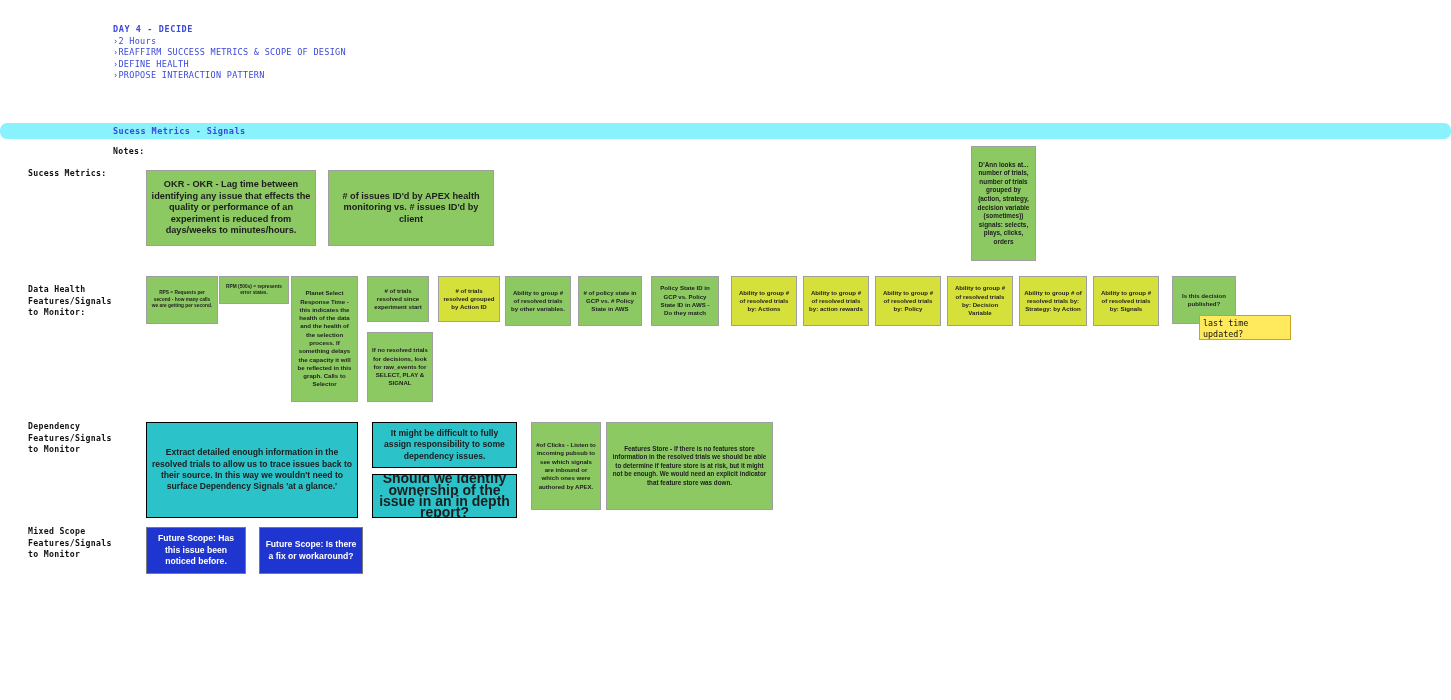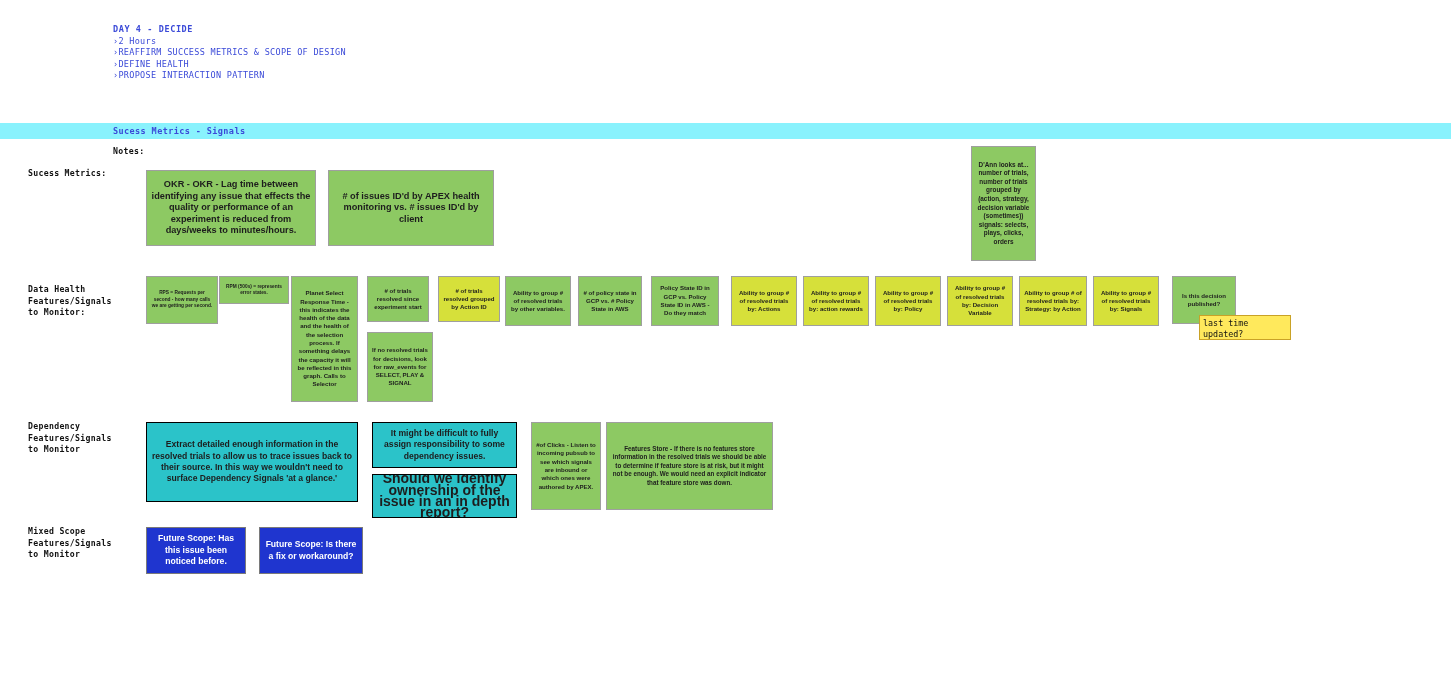--- a/index.html
+++ b/index.html
@@ -9,21 +9,21 @@
   }
   .canvas{position:absolute;left:0;top:0;width:1451px;height:700px;}
 
   
   .hdr{position:absolute;left:113px;top:24px;color:#3b4ad8;
        font-family:"DejaVu Sans Mono","Liberation Mono",monospace;font-size:8.5px;line-height:11.2px;letter-spacing:.3px;}
   .hdr .title{font-weight:bold;font-size:8.5px;letter-spacing:.6px;margin-bottom:1px;}
   .hdr .bullet{white-space:pre;}
 
   
-  .banner{position:absolute;left:0;top:123px;width:1451px;height:16px;background:#89f2fd;}
+  .banner{position:absolute;left:0;top:123px;width:1451px;height:16px;background:#89f2fd;border-radius:7px;}
   .banner span{position:absolute;left:113px;top:3px;color:#3b4ad8;font-weight:bold;
       font-family:"DejaVu Sans Mono","Liberation Mono",monospace;font-size:8.5px;letter-spacing:.4px;}
 
   .notes{position:absolute;left:113px;top:146px;color:#111;font-weight:bold;
       font-family:"DejaVu Sans Mono","Liberation Mono",monospace;font-size:8.2px;letter-spacing:.3px;text-align:center;}
 
   
   .rowlabel{position:absolute;color:#111;font-weight:bold;
       font-family:"DejaVu Sans Mono","Liberation Mono",monospace;font-size:8.2px;line-height:11.5px;letter-spacing:.3px;white-space:pre-line;}
 
@@ -86,21 +86,21 @@
   <div class="card yellow" style="left:731px;top:276px;width:66px;height:50px;font-size:6.1px;line-height:8.3px;">Ability to group # of resolved trials by:  Actions</div>
   <div class="card yellow" style="left:803px;top:276px;width:66px;height:50px;font-size:6.1px;line-height:8.3px;">Ability to group # of resolved trials by: action rewards</div>
   <div class="card yellow" style="left:875px;top:276px;width:66px;height:50px;font-size:6.1px;line-height:8.3px;">Ability to group # of resolved trials by: Policy</div>
   <div class="card yellow" style="left:947px;top:276px;width:66px;height:50px;font-size:6.1px;line-height:8.3px;">Ability to group # of resolved trials by: Decision Variable</div>
   <div class="card yellow" style="left:1019px;top:276px;width:68px;height:50px;font-size:6.1px;line-height:8.3px;">Ability to group # of resolved trials by: Strategy: by Action</div>
   <div class="card yellow" style="left:1093px;top:276px;width:66px;height:50px;font-size:6.1px;line-height:8.3px;">Ability to group # of resolved trials by: Signals</div>
   <div class="card green" style="left:1172px;top:276px;width:64px;height:48px;font-size:6.1px;line-height:8.3px;">Is this decision published?</div>
   <div class="card sticky" style="left:1199px;top:315px;width:92px;height:25px;white-space:pre-line;">last time updated?
 last time published?</div>
 
-  <div class="card teal" style="left:146px;top:422px;width:212px;height:80px;font-size:8.6px;line-height:11.4px;">Extract detailed enough information in the resolved trials to allow us to trace issues back to their source. In this way we wouldn't need to surface Dependency Signals 'at a glance.'</div>
+  <div class="card teal" style="left:146px;top:422px;width:212px;height:96px;font-size:8.6px;line-height:11.4px;">Extract detailed enough information in the resolved trials to allow us to trace issues back to their source. In this way we wouldn't need to surface Dependency Signals 'at a glance.'</div>
   <div class="card teal" style="left:372px;top:422px;width:145px;height:46px;font-size:8.6px;line-height:11.4px;">It might be difficult to fully assign responsibility to some dependency issues.</div>
   <div class="card teal" style="left:372px;top:474px;width:145px;height:44px;font-size:14px;line-height:11.4px;">Should we identify ownership of the issue in an in depth report?</div>
   <div class="card green" style="left:531px;top:422px;width:70px;height:88px;font-size:6.1px;line-height:8.3px;">#of Clicks - Listen to incoming pubsub to see which signals are inbound or which ones were authored by APEX.</div>
   <div class="card green" style="left:606px;top:422px;width:167px;height:88px;font-size:6.3px;line-height:8.6px;">Features Store - If there is no features store information in the resolved trials we should be able to determine if feature store is at risk, but it might not be enough. We would need an explicit indicator that feature store was down.</div>
 
   <div class="card blue" style="left:146px;top:527px;width:100px;height:47px;font-size:8.6px;line-height:11.4px;">Future Scope: Has this issue been noticed before.</div>
   <div class="card blue" style="left:259px;top:527px;width:104px;height:47px;font-size:8.6px;line-height:11.4px;">Future Scope: Is there a fix or workaround?</div>
 
 </div>
 

